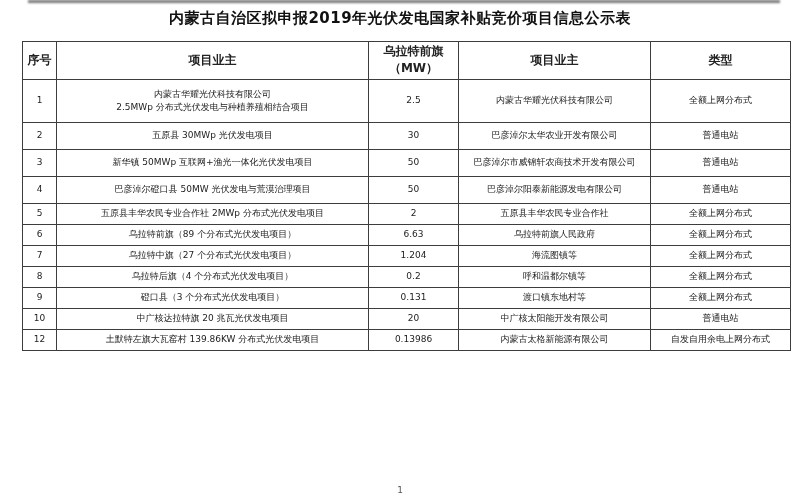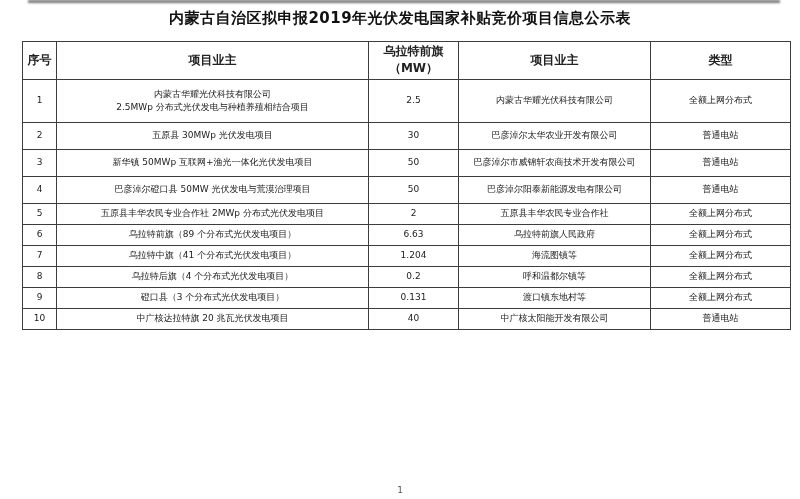--- a/index.html
+++ b/index.html
@@ -142,21 +142,21 @@
         <td>
           <span class="name-line">乌拉特前旗（89 个分布式光伏发电项目）</span>
         </td>
         <td>6.63</td>
         <td>乌拉特前旗人民政府</td>
         <td>全额上网分布式</td>
       </tr>
       <tr class="r-norm">
         <td>7</td>
         <td>
-          <span class="name-line">乌拉特中旗（41 个分布式光伏发电项目）</span>
+          <span class="name-line">乌拉特中旗（27 个分布式光伏发电项目）</span>
         </td>
         <td>1.204</td>
         <td>海流图镇等</td>
         <td>全额上网分布式</td>
       </tr>
       <tr class="r-norm">
         <td>8</td>
         <td>
           <span class="name-line">乌拉特后旗（4 个分布式光伏发电项目）</span>
         </td>
@@ -171,20 +171,29 @@
         </td>
         <td>0.131</td>
         <td>渡口镇东地村等</td>
         <td>全额上网分布式</td>
       </tr>
       <tr class="r-norm">
         <td>10</td>
         <td>
           <span class="name-line">中广核达拉特旗 20 兆瓦光伏发电项目</span>
         </td>
-        <td>40</td>
+        <td>20</td>
         <td>中广核太阳能开发有限公司</td>
         <td>普通电站</td>
+      </tr>
+      <tr class="r-norm">
+        <td>12</td>
+        <td>
+          <span class="name-line">土默特左旗大瓦窑村 139.86KW 分布式光伏发电项目</span>
+        </td>
+        <td>0.13986</td>
+        <td>内蒙古太格新能源有限公司</td>
+        <td>自发自用余电上网分布式</td>
       </tr>
     </tbody>
 </table>
 
 <div class="page-number">1</div>
 
 </body></html>

